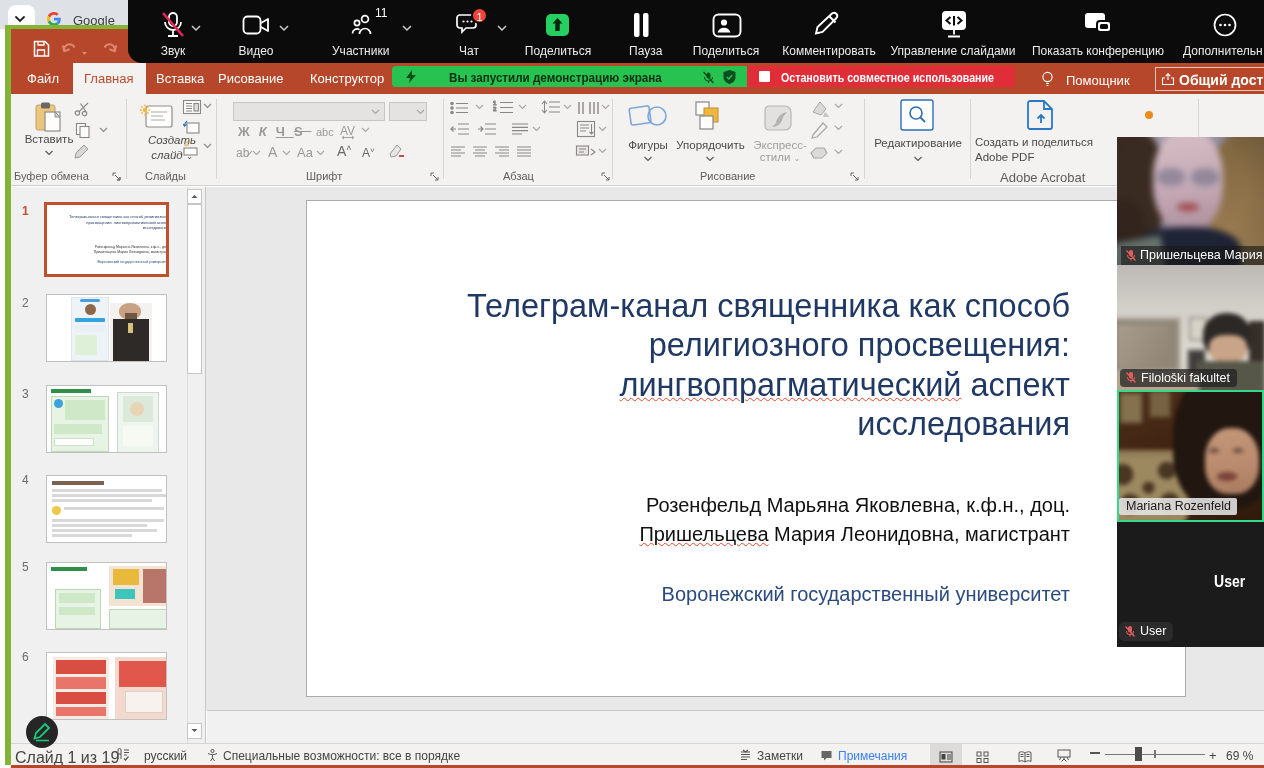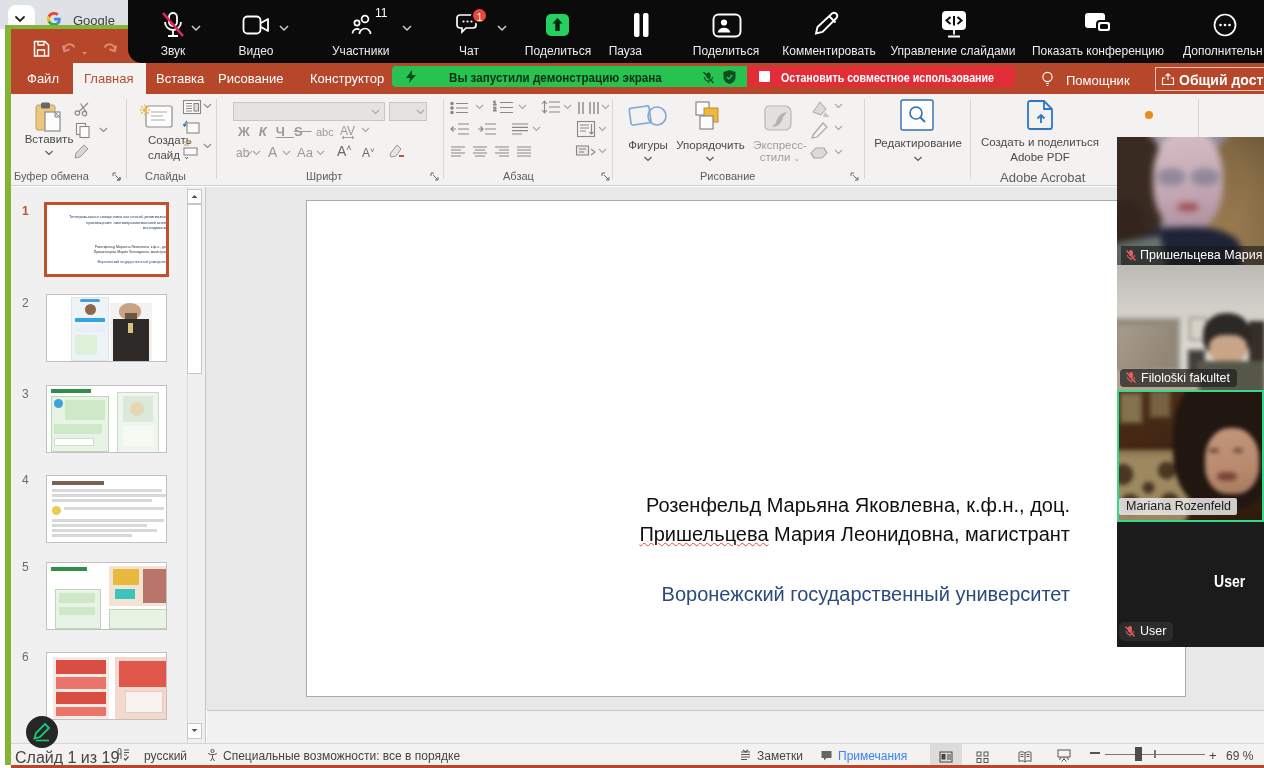--- a/index.html
+++ b/index.html
@@ -154,21 +154,21 @@
     <svg class="abs" style="left:139px;top:103px;" width="34" height="27" viewBox="0 0 34 27">
       <rect x="7" y="3" width="26" height="21" rx="2" fill="#fdfdfd" stroke="#8f8d8b" stroke-width="1.2"></rect>
       <path d="M12 9 h16 M12 13 h12 M12 17 h14" stroke="#c8c6c4" stroke-width="1.5"></path>
       <g fill="#f4b63f">
           <circle cx="6" cy="7" r="2.2"></circle>
           <g stroke="#f4b63f" stroke-width="1.4">
             <path d="M6 1.5 v2 M6 10.5 v2 M0.8 7 h2 M9.2 7 h2 M2.3 3.3 l1.4 1.4 M8.3 9.3 l1.4 1.4 M9.7 3.3 l-1.4 1.4 M3.7 9.3 l-1.4 1.4"></path>
           </g>
         </g>
     </svg>
-    <div class="abs" style="left:148px;top:133px;width:60px;font-size:11.5px;text-align:left;line-height:15px;">Создать слайд <span style="font-size:8px;">⌄</span></div>
+    <div class="abs" style="left:142px;top:133px;width:60px;font-size:11.5px;text-align:center;line-height:15px;font-style:italic;">Создать слайд <span style="font-size:8px;">⌄</span></div>
     <svg class="abs" style="left:182px;top:99px;" width="20" height="16" viewBox="0 0 20 16">
         <g fill="none" stroke="#8a8886" stroke-width="1.1">
           <rect x="1.5" y="1.5" width="17" height="13" fill="#fbfbfa"></rect>
           <path d="M4 4.5 h6 M4 7 h6 M4 9.5 h6 M4 12 h6"></path>
           <rect x="12" y="4.5" width="4.5" height="7.5" fill="#e0dedc"></rect>
         </g>
       </svg>
     <svg class="abs" style="left:203px;top:103px;" width="9" height="6" viewBox="0 0 9 6">
         <path d="M1 1 L4.5 4.5 L8 1" stroke="#8a8886" stroke-width="1.1" fill="none"></path>
       </svg>
@@ -388,21 +388,21 @@
     <svg class="abs" style="left:913px;top:156px;" width="10" height="6" viewBox="0 0 10 6">
         <path d="M1.5 1 L5 4.5 L8.5 1" stroke="#5a5a5a" stroke-width="1.2" fill="none"></path>
       </svg>
     <div class="abs" style="left:970px;top:99px;width:1px;height:80px;background:#d8d6d4;"></div>
 
     <svg class="abs" style="left:1026px;top:99px;" width="30" height="32" viewBox="0 0 30 32">
       <path d="M4 2 h14 l8 8 v18 a2 2 0 0 1 -2 2 h-20 a2 2 0 0 1 -2 -2 v-24 a2 2 0 0 1 2 -2 z" fill="none" stroke="#2b78c6" stroke-width="1.8"></path>
       <path d="M18 2 v8 h8" fill="none" stroke="#2b78c6" stroke-width="1.8"></path>
       <path d="M15 24 v-8 M11.5 19.5 L15 16 l3.5 3.5" stroke="#2b78c6" stroke-width="1.8" fill="none"></path>
     </svg>
-    <div class="abs" style="left:975px;top:135px;width:130px;text-align:center;font-size:11.5px;line-height:15px;">Создать и поделиться<br>Adobe PDF</div>
+    <div class="abs" style="left:975px;top:135px;width:130px;text-align:left;font-size:11.5px;line-height:15px;">Создать и поделиться<br>Adobe PDF</div>
     <div class="abs" style="left:1000px;top:170px;width:100px;font-size:13px;color:#5f5d5b;">Adobe Acrobat</div>
     <div class="abs" style="left:1198px;top:99px;width:1px;height:42px;background:#d8d6d4;"></div>
     <div class="abs" style="left:1145px;top:111px;width:8px;height:8px;border-radius:50%;background:#e88c1f;"></div>
   </div>
 
   <div class="abs" style="left:11px;top:187px;width:1253px;height:523px;background:#e9e8e8;"></div>
 
   <div class="abs" style="left:11px;top:187px;width:195px;height:556px;background:#f1f0f0;border-right:1px solid #c9c7c5;"></div>
 
   <div id="thumbs" class="abs" style="left:11px;top:187px;width:196px;height:556px;font-size:12px;color:#6b6b6b;">
@@ -491,20 +491,21 @@
     </div>
     <div class="abs" style="left:176px;top:17px;width:15px;height:170px;background:#ffffff;border:1px solid #c8c6c4;"></div>
     <div class="abs" style="left:176px;top:536px;width:15px;height:16px;background:#fdfdfd;border:1px solid #c8c6c4;">
       <svg width="13" height="13" viewBox="0 0 13 13">
           <path d="M3.5 5 L6.5 8 L9.5 5 z" fill="#555"></path>
         </svg>
     </div>
   </div>
 
   <div class="abs" style="left:306px;top:200px;width:880px;height:497px;background:#ffffff;border:1px solid #ababab;"></div>
+  <div class="abs" style="left:400px;top:287px;width:670px;text-align:right;color:#1f3864;font-size:32.5px;line-height:39.4px;">Телеграм-канал священника как способ<br>религиозного просвещения:<br><span style="text-decoration:underline; text-decoration-style:wavy; text-decoration-color:#e4482e; text-decoration-thickness:1px;">лингвопрагматический</span> аспект<br>исследования</div>
   <div class="abs" style="left:500px;top:491px;width:570px;text-align:right;color:#101010;font-size:20px;line-height:29.4px;">Розенфельд Марьяна Яковлевна, к.ф.н., доц.<br><span style="text-decoration:underline;text-decoration-style:wavy;text-decoration-color:#e4482e;text-decoration-thickness:1px;margin-left:30px;">Пришельцева</span> Мария Леонидовна, магистрант</div>
   <div class="abs" style="left:500px;top:583px;width:570px;text-align:right;color:#2b4a7d;font-size:20px;">Воронежский государственный университет</div>
 
   <div class="abs" style="left:207px;top:710px;width:1057px;height:33px;background:#f2f1f1;border-top:1px solid #c9c7c5;"></div>
 
   <div class="abs" style="left:11px;top:743px;width:1253px;height:22px;background:#f3f2f1;border-top:1px solid #d8d6d4;font-size:12px;color:#444;"></div>
   <div class="abs" style="left:15px;top:749px;font-size:16px;color:#444;">Слайд 1 из 19</div>
   <div class="abs" style="left:116px;top:747px;width:14px;height:14px;">
     <svg width="14" height="14" viewBox="0 0 14 14">
         <g stroke="#555" stroke-width="1" fill="none">
@@ -642,21 +643,21 @@
     <div class="abs" style="left:546px;top:14px;width:23px;height:22px;background:#23d060;border-radius:5px;"></div>
     <svg class="abs" style="left:551px;top:17px;" width="13" height="15" viewBox="0 0 13 15">
         <path d="M6.5 1 L11.5 6.5 H8.7 v7.5 h-4.4 V6.5 H1.5 z" fill="#04240f"></path>
       </svg>
     <div class="abs" style="left:518px;top:44px;width:80px;text-align:center;">Поделиться</div>
 
     <svg class="abs" style="left:631px;top:12px;" width="20" height="26" viewBox="0 0 20 26">
         <rect x="3" y="1" width="5.5" height="24" rx="2" fill="#fff"></rect>
         <rect x="12" y="1" width="5.5" height="24" rx="2" fill="#fff"></rect>
       </svg>
-    <div class="abs" style="left:586px;top:44px;width:56px;text-align:right;">Пауза</div>
+    <div class="abs" style="left:629px;top:44px;width:56px;text-align:left;">Пауза</div>
 
     <svg class="abs" style="left:712px;top:13px;" width="30" height="25" viewBox="0 0 30 25">
         <rect x="1.5" y="1.5" width="27" height="22" rx="5" stroke="#fff" stroke-width="1.9" fill="none"></rect>
         <circle cx="12" cy="9.5" r="3.1" fill="#fff"></circle>
         <path d="M5.5 19.5 a6.8 6.8 0 0 1 13 0 z" fill="#fff"></path>
       </svg>
     <div class="abs" style="left:686px;top:44px;width:80px;text-align:center;">Поделиться</div>
 
     <svg class="abs" style="left:814px;top:10px;" width="28" height="30" viewBox="0 0 28 30">
         <g stroke="#fff" stroke-width="1.9" fill="none">

